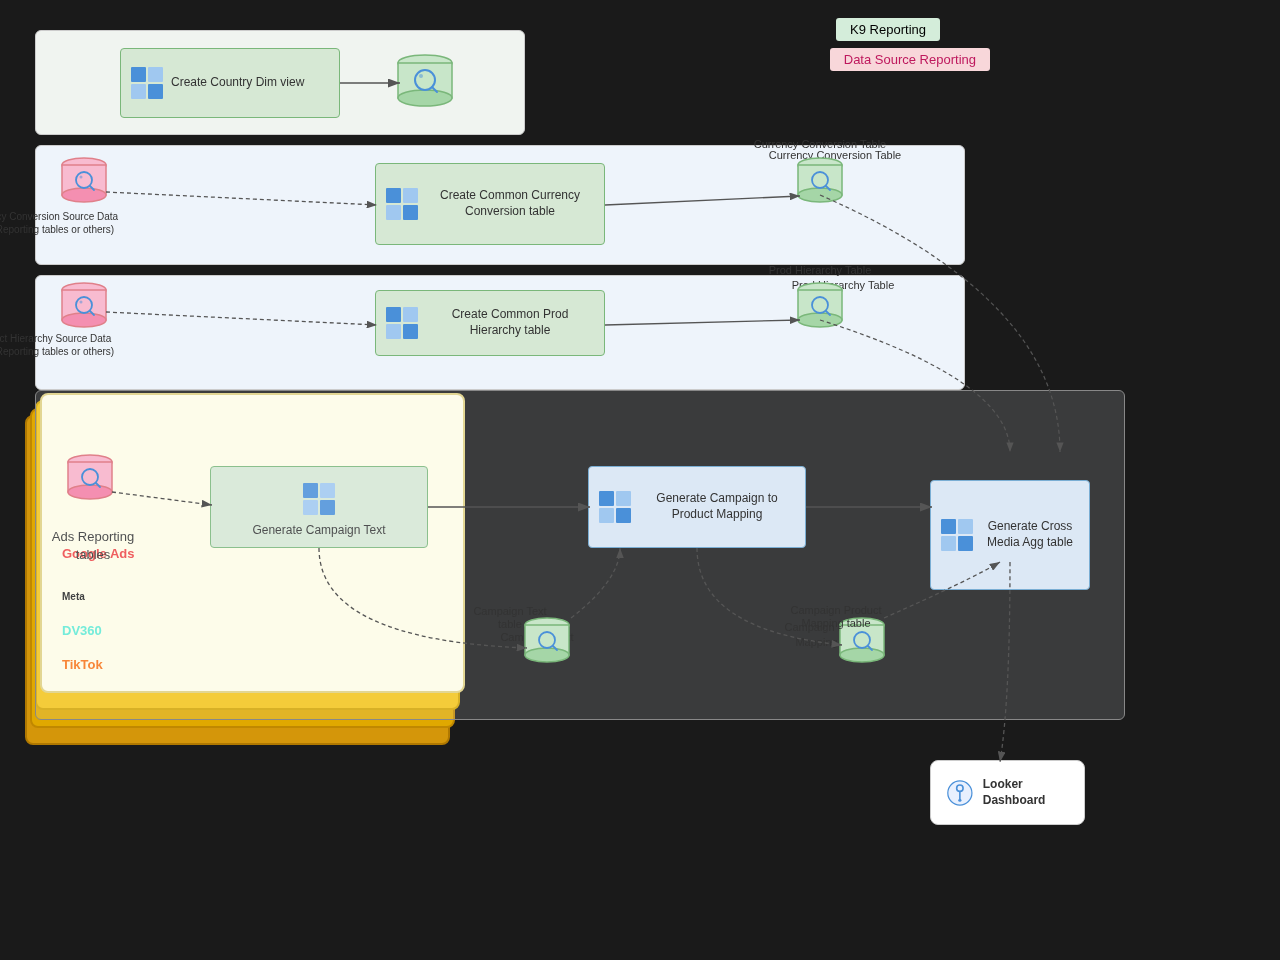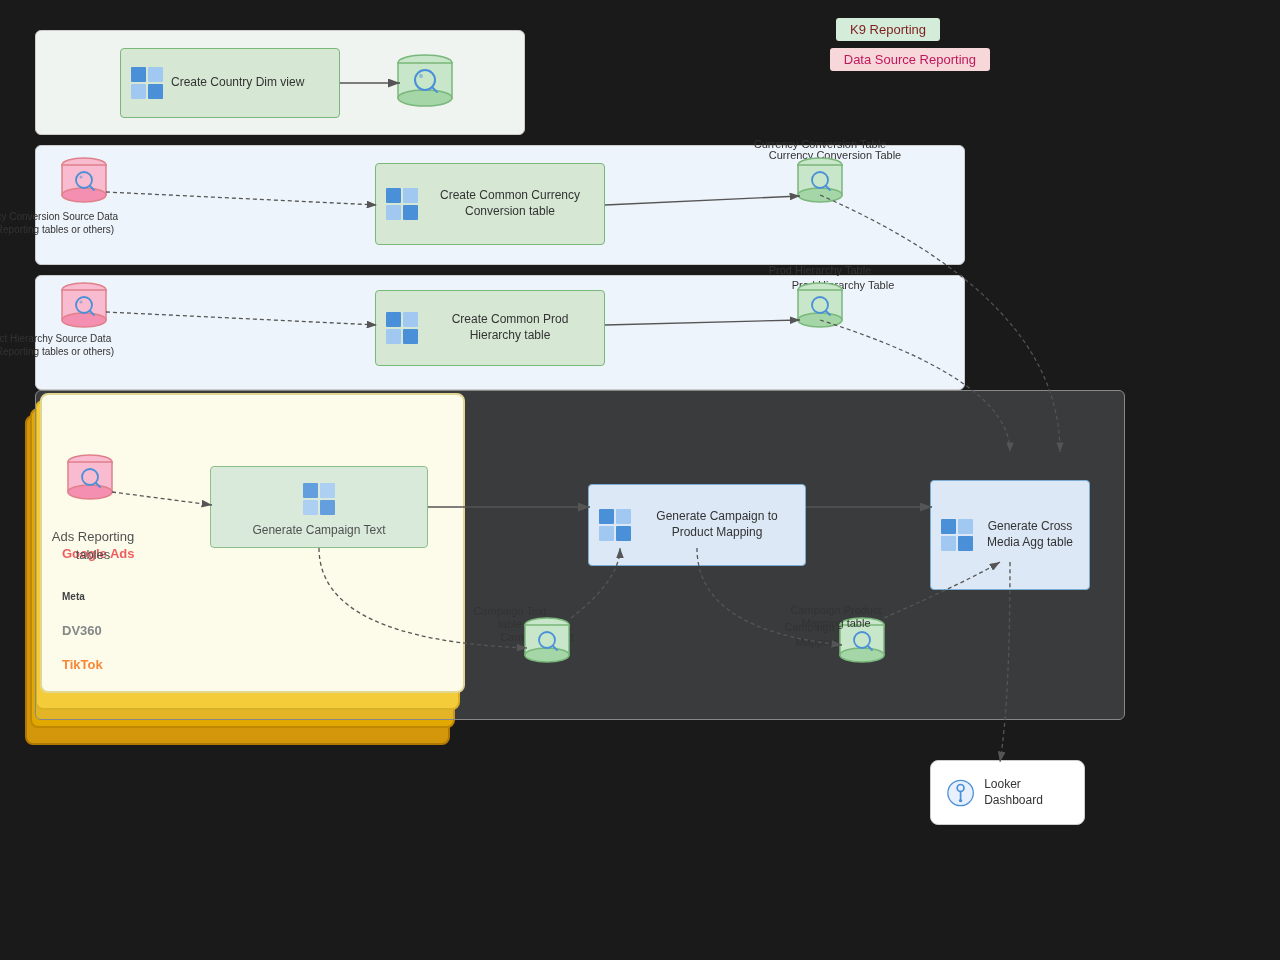--- a/index.html
+++ b/index.html
@@ -23,21 +23,21 @@
 
     
     .k9-label {
       position: absolute;
       top: 18px;
       right: 340px;
       background: #d4edda;
       padding: 4px 14px;
       border-radius: 3px;
       font-size: 13px;
-      color: #7f1d1d;
+      color: #000000;
     }
     .datasource-label {
       position: absolute;
       top: 48px;
       right: 290px;
       background: #f8d7da;
       padding: 4px 14px;
       border-radius: 3px;
       font-size: 13px;
       color: #be185d;
@@ -166,21 +166,21 @@
       <div class="sq-light"></div>
         <div class="sq"></div>
     </div>
     <div class="process-label">Create Common Currency Conversion table</div>
   </div>
 
   <div class="node-label" style="left:760px; top:148px; width:150px;">Currency Conversion Table</div>
 
   <div class="section-box section-light-blue" style="left:35px; top:275px; width:930px; height:115px;"></div>
 
-  <div class="process-box" style="left:375px; top:290px; width:230px; height:76px;">
+  <div class="process-box" style="left:375px; top:290px; width:230px; height:66px;">
     <div class="grid-icon">
       <div class="sq"></div>
         <div class="sq-light"></div>
       <div class="sq-light"></div>
         <div class="sq"></div>
     </div>
     <div class="process-label">Create Common Prod Hierarchy table</div>
   </div>
 
   <div class="node-label" style="left:768px; top:278px; width:150px;">Prod Hierarchy Table</div>
@@ -188,38 +188,38 @@
   <div class="stack-card" style="left:25px; top:415px; width:425px; height:330px; background:#d4960a; border-color:#b07800; border-radius:8px;"></div>
 
   <div class="stack-card" style="left:30px; top:408px; width:425px; height:320px; background:#e0a800; border-color:#c08800; border-radius:8px;"></div>
 
   <div class="stack-card" style="left:35px; top:400px; width:425px; height:310px; background:#f5c518; border-color:#d4a500; border-radius:8px;"></div>
 
   <div class="stack-card" style="left:40px; top:393px; width:425px; height:300px; background:#fffde7; border-color:#e0d080; border-radius:8px;"></div>
 
   <div class="node-label" style="left:62px; top:545px; font-weight:bold; font-size:13px; color:#ef4444;">Google Ads</div>
   <div class="node-label" style="left:62px; top:590px; font-weight:bold; font-size:10px; color:#222;">Meta</div>
-  <div class="node-label" style="left:62px; top:622px; font-weight:bold; font-size:13px; color:#737373;">DV360</div>
+  <div class="node-label" style="left:62px; top:622px; font-weight:bold; font-size:13px; color:#5eead4;">DV360</div>
   <div class="node-label" style="left:62px; top:656px; font-weight:bold; font-size:13px; color:#f97316;">TikTok</div>
 
   <div class="node-label" style="left:38px; top:528px; width:110px; font-size:13px; color:#333;">Ads Reporting tables</div>
 
   <div class="process-box" style="left:210px; top:466px; width:218px; height:82px;flex-direction:column;">
     <div class="grid-icon">
       <div class="sq"></div>
         <div class="sq-light"></div>
       <div class="sq-light"></div>
         <div class="sq"></div>
     </div>
     <div class="process-label">Generate Campaign Text</div>
   </div>
 
   <div class="section-box" style="left:35px; top:390px; width:1090px; height:330px; background:rgba(240,248,255,0.15); border:1px solid #888;"></div>
 
-  <div class="process-box-blue" style="left:588px; top:466px; width:218px; height:82px;margin-top:18px;">
+  <div class="process-box-blue" style="left:588px; top:466px; width:218px; height:82px;">
     <div class="grid-icon">
       <div class="sq"></div>
         <div class="sq-light"></div>
       <div class="sq-light"></div>
         <div class="sq"></div>
     </div>
     <div class="process-label">Generate Campaign to Product Mapping</div>
   </div>
 
   <div class="process-box-blue" style="left:930px; top:452px; width:160px; height:110px;margin-top:28px;">
@@ -237,21 +237,21 @@
   <div class="node-label" style="left:770px; top:620px; width:120px;">Campaign Product Mapping table</div>
 
   <div class="looker-box" style="left:930px; top:760px; width:155px; height:65px;">
 
     <svg width="32" height="32" viewBox="0 0 32 32">
       <circle cx="16" cy="16" r="15" fill="#e8f0fe" stroke="#4a90d9" stroke-width="1.5"></circle>
       <circle cx="16" cy="10" r="4" fill="none" stroke="#4a90d9" stroke-width="2"></circle>
       <line x1="16" y1="14" x2="16" y2="24" stroke="#4a90d9" stroke-width="2"></line>
       <circle cx="16" cy="25" r="2" fill="#4a90d9"></circle>
     </svg>
-    <div class="process-label" style="text-align:left;">Looker Dashboard</div>
+    <div class="process-label" style="text-align:left;font-weight:bold;">Looker Dashboard</div>
   </div>
 
   <svg class="arrows-svg" xmlns="http://www.w3.org/2000/svg">
     <defs>
       <marker id="arrowhead" markerWidth="8" markerHeight="6" refX="8" refY="3" orient="auto">
         <polygon points="0 0, 8 3, 0 6" fill="#555"></polygon>
       </marker>
       <marker id="arrowhead-blue" markerWidth="8" markerHeight="6" refX="8" refY="3" orient="auto">
         <polygon points="0 0, 8 3, 0 6" fill="#4a90d9"></polygon>
       </marker>

